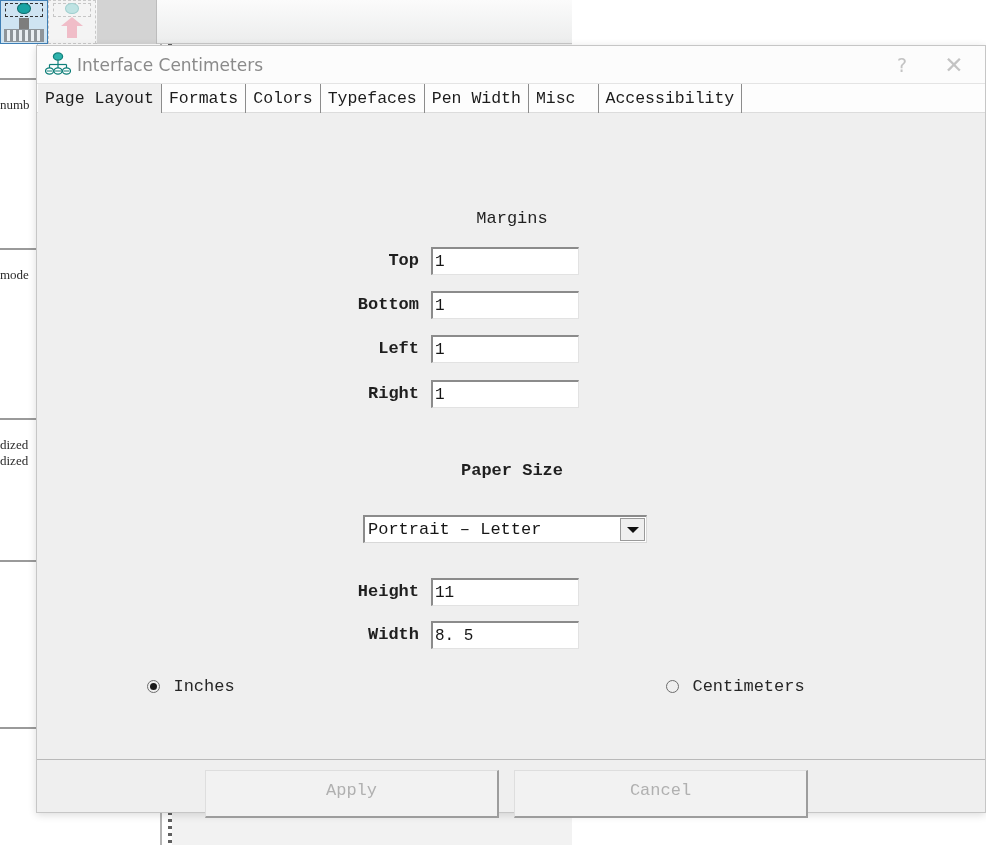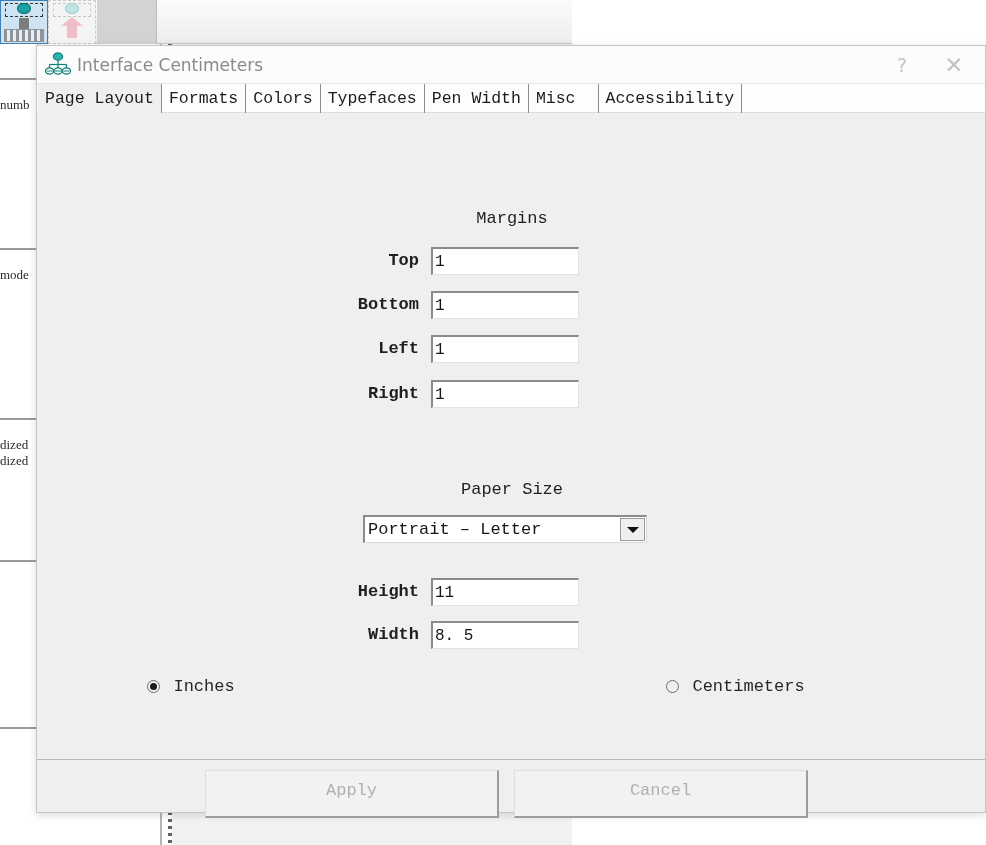--- a/index.html
+++ b/index.html
@@ -423,21 +423,21 @@
     </div>
     <div class="field-row" style="left:394px;top:222px;">
       <span class="field-label">Left</span>
       <input class="textfield" type="text" value="1" style="">
     </div>
     <div class="field-row" style="left:394px;top:267px;">
       <span class="field-label">Right</span>
       <input class="textfield" type="text" value="1" style="">
     </div>
 
-    <div class="section-title" style="left:0;top:367px;width:950px;">Paper Size</div>
+    <div class="section-title" style="left:0;top:348px;width:950px;font-weight:bold;">Paper Size</div>
 
     <div id="combo-wrap" style="left:326px;top:402px;">
       <div id="combo-value">Portrait – Letter</div>
       <div id="combo-button">
         <div id="combo-arrow"></div>
       </div>
     </div>
 
     <div class="field-row" style="left:394px;top:465px;">
       <span class="field-label">Height</span>

